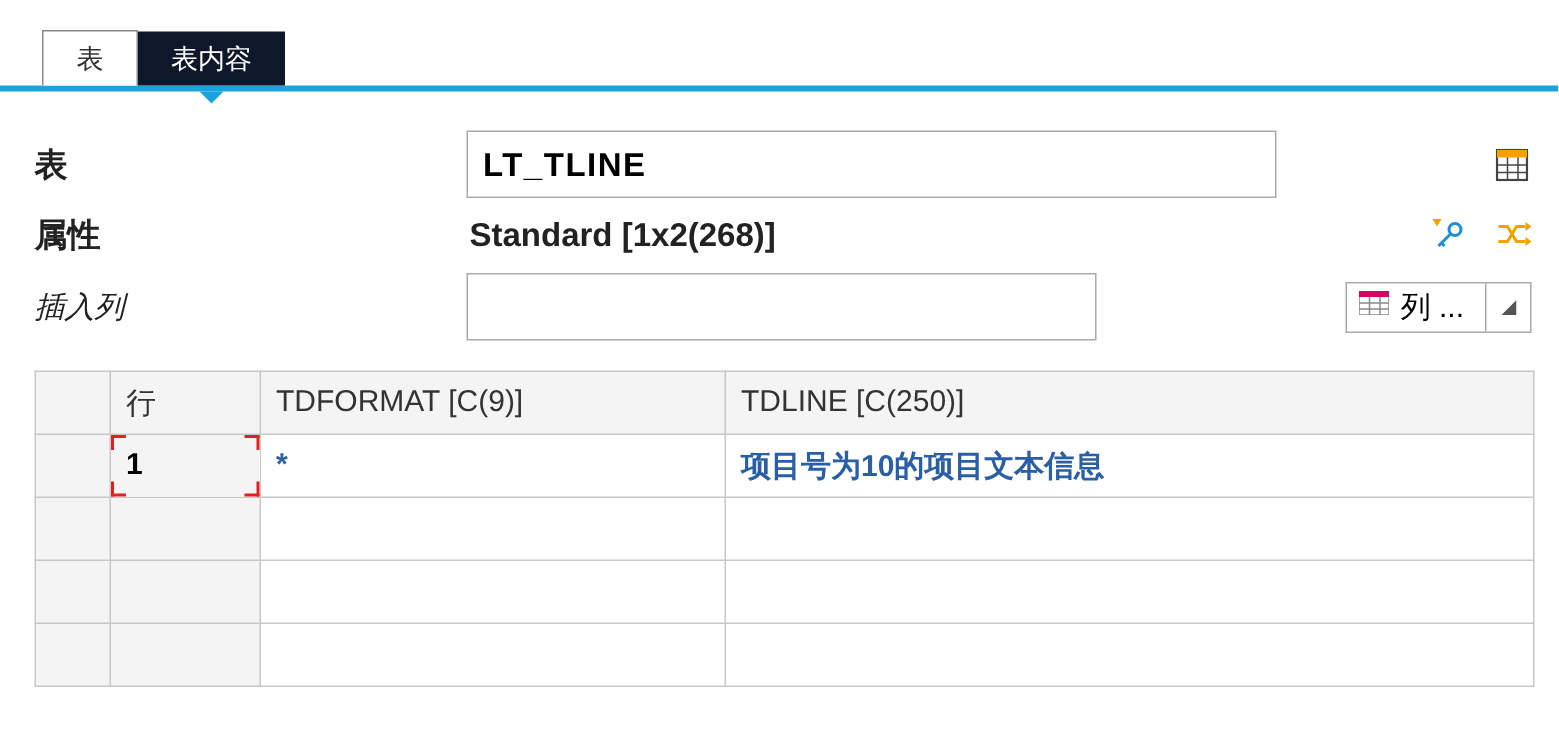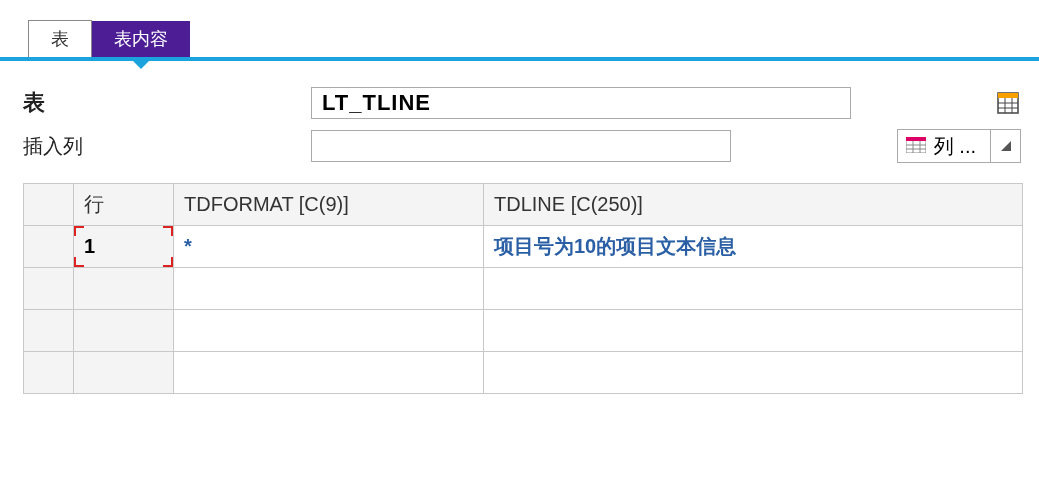--- a/index.html
+++ b/index.html
@@ -22,21 +22,21 @@
     cursor: pointer;
     position: relative;
   }
   .tab-inactive {
     border: 1px solid #888;
     border-bottom: none;
     color: #333;
     background: #fff;
   }
   .tab-active {
-    background: #4c1d95;
+    background: #0f172a;
     color: #fff;
     border: none;
   }
   .tab-active::after {
     content: "";
     position: absolute;
     bottom: -12px;
     left: 50%;
     transform: translateX(-50%);
     width: 0; height: 0;
@@ -59,21 +59,21 @@
     gap: 8px;
   }
   .label {
     width: 280px;
     font-size: 22px;
     font-weight: bold;
     color: #222;
   }
   .input-box {
     flex: 0 0 540px;
-    height: 32px;
+    height: 45px;
     border: 1px solid #aaa;
     padding: 3px 10px;
     font-size: 22px;
     font-weight: bold;
     font-family: inherit;
     letter-spacing: 1px;
     display: flex;
     align-items: center;
   }
   .value-text {
@@ -190,23 +190,45 @@
           <rect x="1" y="1" width="20" height="5" fill="#f7a000"></rect>
           <line x1="1" y1="11" x2="21" y2="11" stroke="#444"></line>
           <line x1="1" y1="16" x2="21" y2="16" stroke="#444"></line>
           <line x1="8" y1="6" x2="8" y2="21" stroke="#444"></line>
           <line x1="15" y1="6" x2="15" y2="21" stroke="#444"></line>
         </svg>
       </span>
     </div>
   </div>
 
-
   <div class="row">
-    <div class="label" style="font-weight:normal;font-size:20px;">插入列</div>
+    <div class="label">属性</div>
+    <div class="value-text" style="flex:0 0 540px;">Standard [1x2(268)]</div>
+    <div class="right-icons">
+      <span class="icon-btn">
+        <svg width="26" height="26" viewBox="0 0 26 26">
+          <circle cx="17" cy="9" r="4" fill="none" stroke="#1a8fd6" stroke-width="2"></circle>
+          <line x1="14" y1="12" x2="6" y2="20" stroke="#1a8fd6" stroke-width="2"></line>
+          <line x1="8" y1="18" x2="10" y2="20" stroke="#1a8fd6" stroke-width="2"></line>
+          <polygon points="2,2 8,2 5,7" fill="#f7a000"></polygon>
+        </svg>
+      </span>
+      <span class="icon-btn">
+        <svg width="26" height="26" viewBox="0 0 26 26">
+          <path d="M4 7 h6 l6 10 h6" fill="none" stroke="#f7a000" stroke-width="2"></path>
+          <path d="M4 17 h6 l6 -10 h6" fill="none" stroke="#f7a000" stroke-width="2"></path>
+          <polygon points="22,4 26,7 22,10" fill="#f7a000"></polygon>
+          <polygon points="22,14 26,17 22,20" fill="#f7a000"></polygon>
+        </svg>
+      </span>
+    </div>
+  </div>
+
+  <div class="row">
+    <div class="label" style="font-weight:normal;font-size:20px;font-style:italic;">插入列</div>
     <input class="input-box" style="flex: 0 0 420px; font-weight: normal;" value="">
     <div class="col-dropdown">
       <div class="dd-body">
         <span>
           <svg width="20" height="16" viewBox="0 0 20 16">
             <rect x="0" y="0" width="20" height="16" fill="none" stroke="#888"></rect>
             <rect x="0" y="0" width="20" height="4" fill="#d06"></rect>
             <line x1="0" y1="8" x2="20" y2="8" stroke="#888"></line>
             <line x1="0" y1="12" x2="20" y2="12" stroke="#888"></line>
             <line x1="7" y1="4" x2="7" y2="16" stroke="#888"></line>

